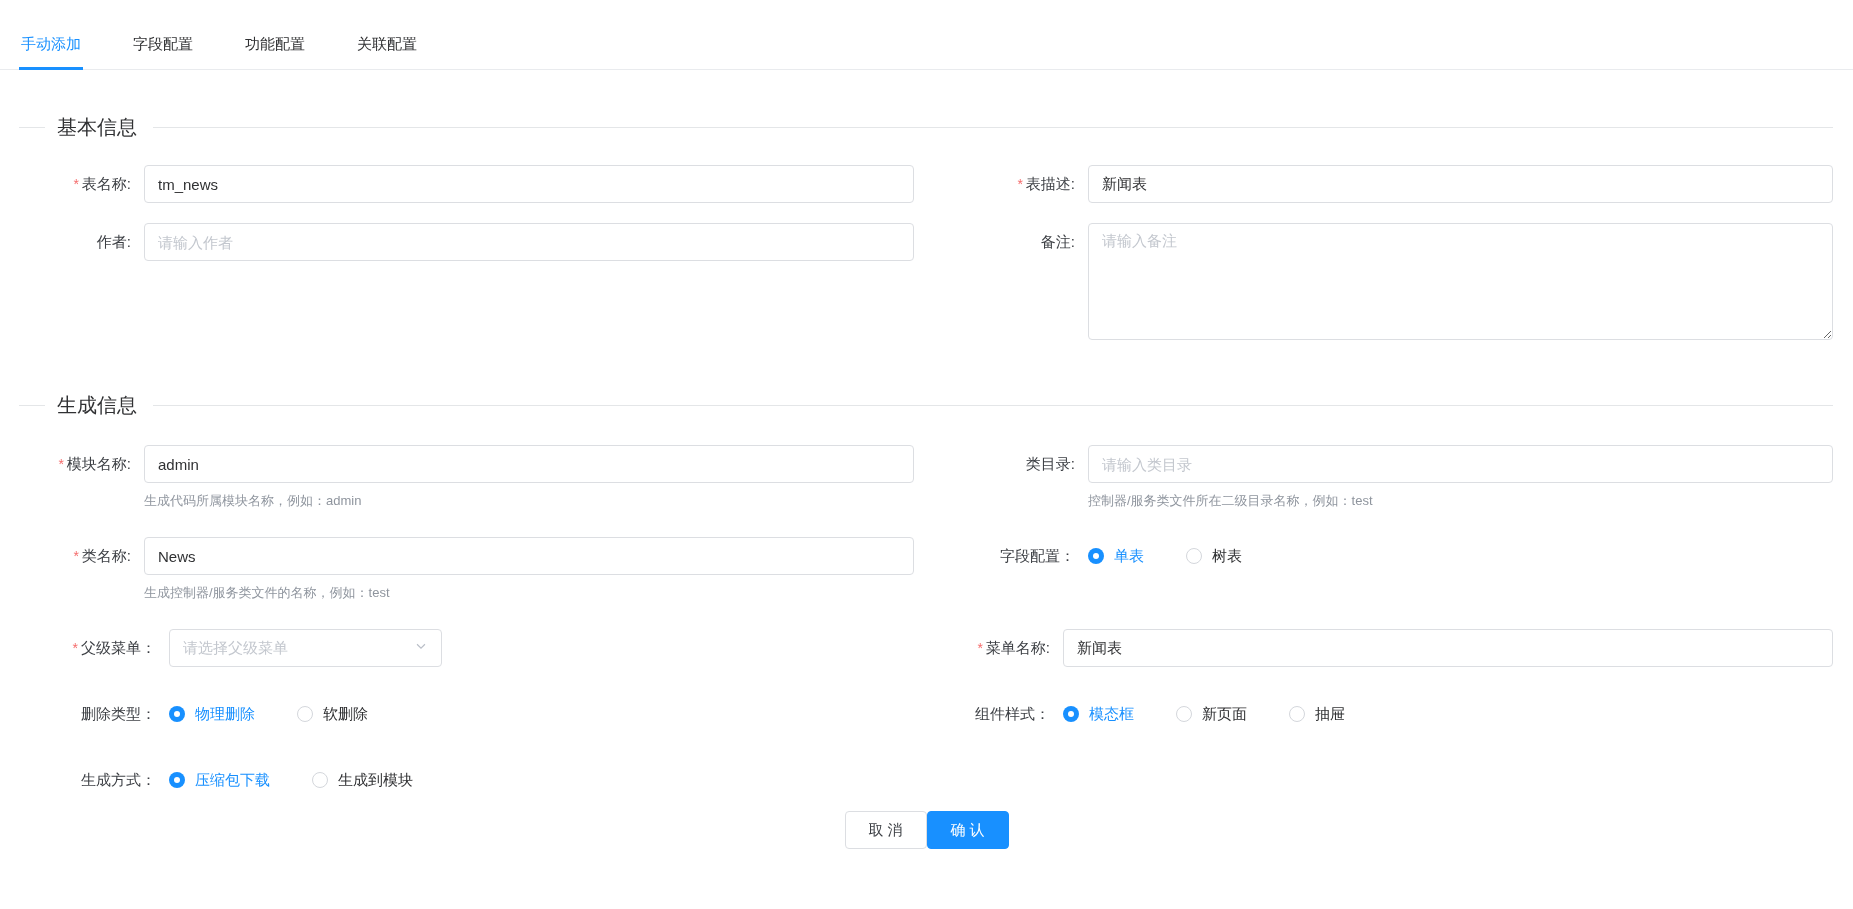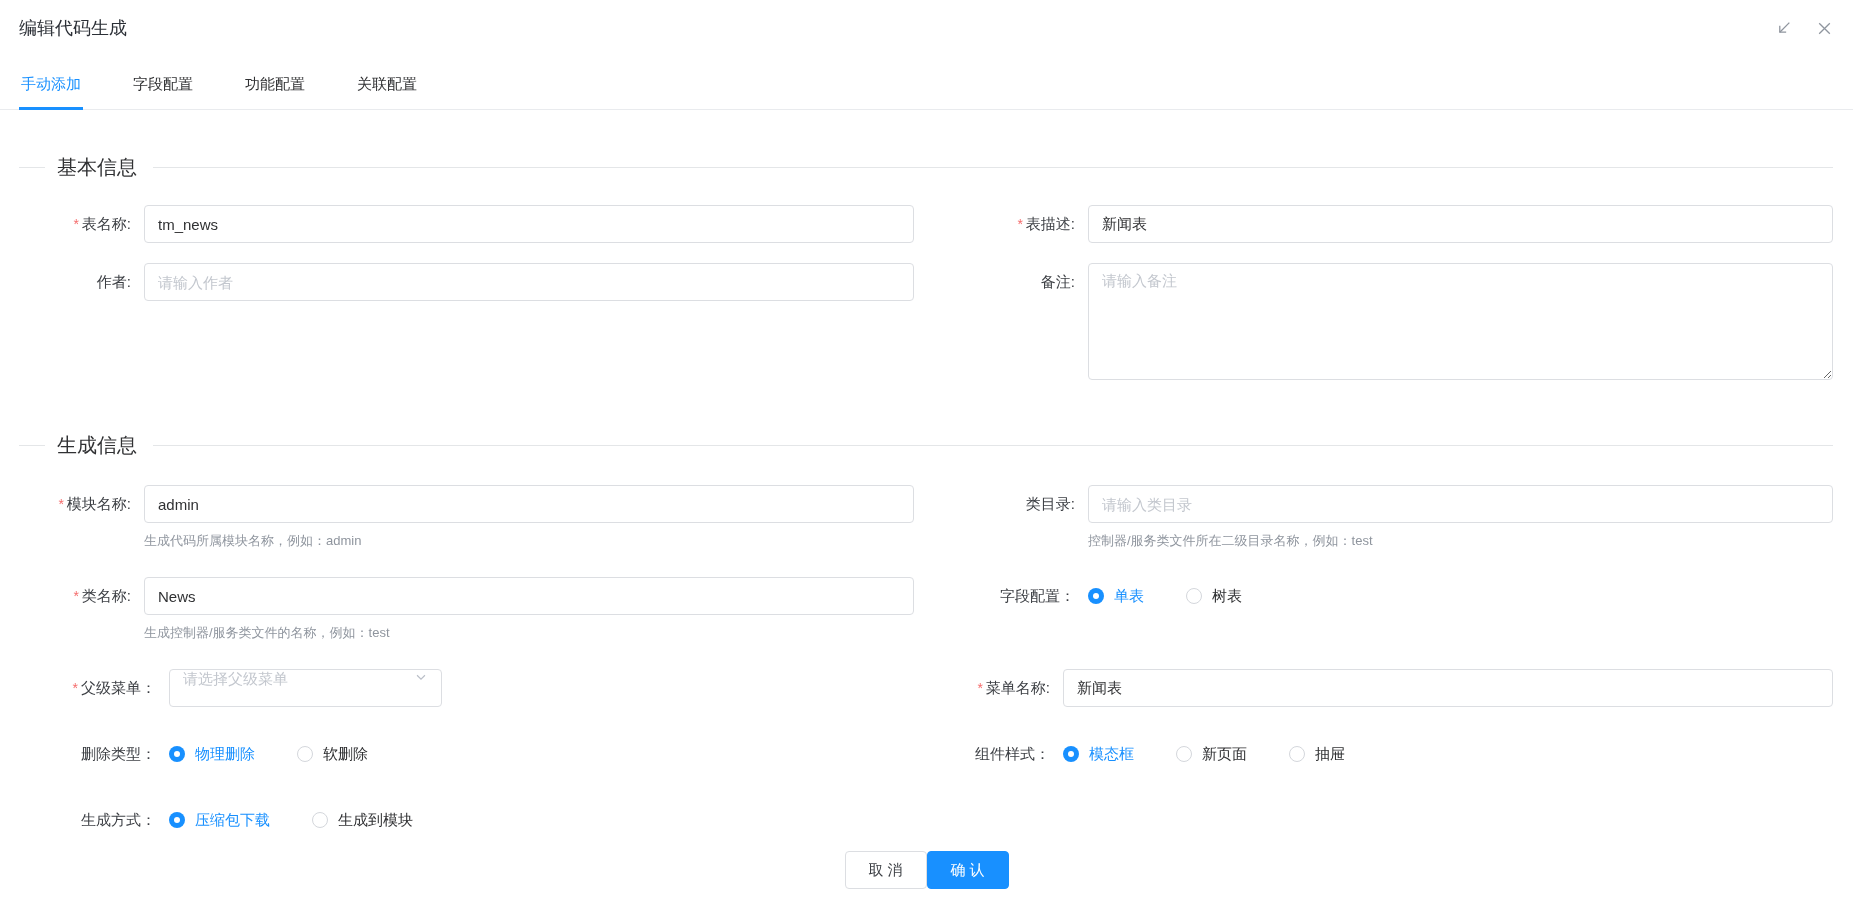--- a/index.html
+++ b/index.html
@@ -59,59 +59,38 @@
   .rdot { width:16px; height:16px; border-radius:50%; border:1px solid #d4d7dc;
     background:#fff; position:relative; flex:none; }
   .radio.checked .rdot { border:none; background:#1890ff; }
   .radio.checked .rdot::after { content:""; position:absolute; left:5px; top:5px;
     width:6px; height:6px; border-radius:50%; background:#fff; }
   .rlabel { font-size:15px; color:#303133; }
   .radio.checked .rlabel { color:#1890ff; }
 
   
   .select { width:273px; height:38px; border:1px solid #dcdee2; border-radius:4px;
-    display:flex; justify-content:space-between;
+    display:flex; align-items:center; justify-content:space-between;
     padding:0 13px; cursor:pointer; background:#fff; }
   .select .stext { font-size:15px; color:#c3c7ce; }
   .select svg { stroke:#b9bec7; }
 
   
   .footer { display:flex; justify-content:center; gap:0; padding:12px 20px 0; }
   .btn { height:38px; border-radius:4px; font-size:15px; letter-spacing:4px;
     padding:0 19px 0 23px; cursor:pointer;
     font-family:"Liberation Sans","DejaVu Sans",sans-serif; }
   .btn.ghost { background:#fff; border:1px solid #dcdee2; color:#3c3f44; }
   .btn.primary { background:#1890ff; border:1px solid #1890ff; color:#fff; }
 </style>
 </head>
 <body>
 
 <div class="modal">
 
-  <div class="modal-header">
-    <div class="modal-title">编辑代码生成</div>
-    <div class="header-actions">
-      <button class="icon-btn">
-        <span>
-          <svg width="17" height="17" viewBox="0 0 16 16" fill="none" stroke-width="1.2">
-            <path d="M13.5 2.5 L4.5 11.5"></path>
-              <path d="M4.5 5.5 V11.5 H10.5"></path>
-          </svg>
-        </span>
-      </button>
-      <button class="icon-btn">
-        <span>
-          <svg width="17" height="17" viewBox="0 0 16 16" fill="none" stroke-width="1.2">
-            <path d="M3 3 L13 13"></path>
-              <path d="M13 3 L3 13"></path>
-          </svg>
-        </span>
-      </button>
-    </div>
-  </div>
 
   <div class="tabs">
     <div class="tab active">手动添加</div>
     <div class="tab">字段配置</div>
     <div class="tab">功能配置</div>
     <div class="tab">关联配置</div>
   </div>
 
   <div class="content">
 

